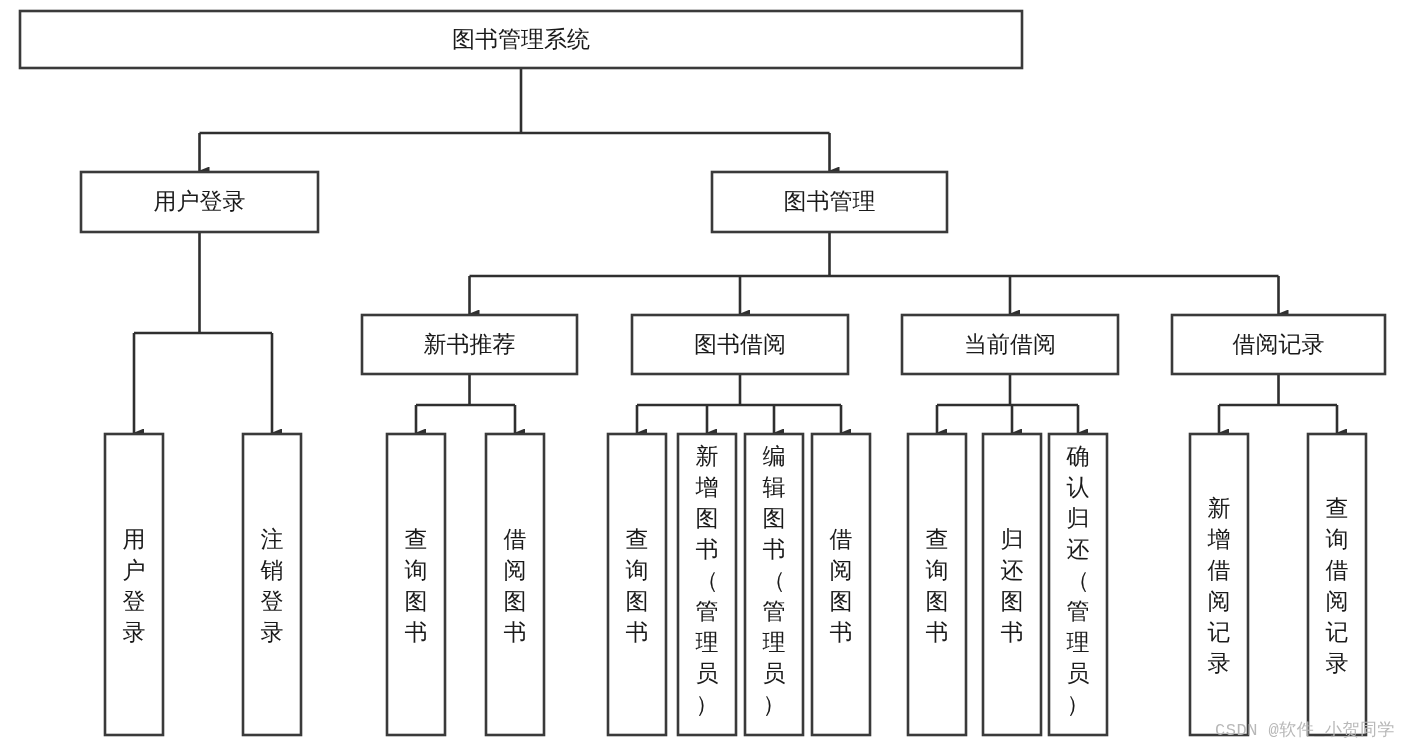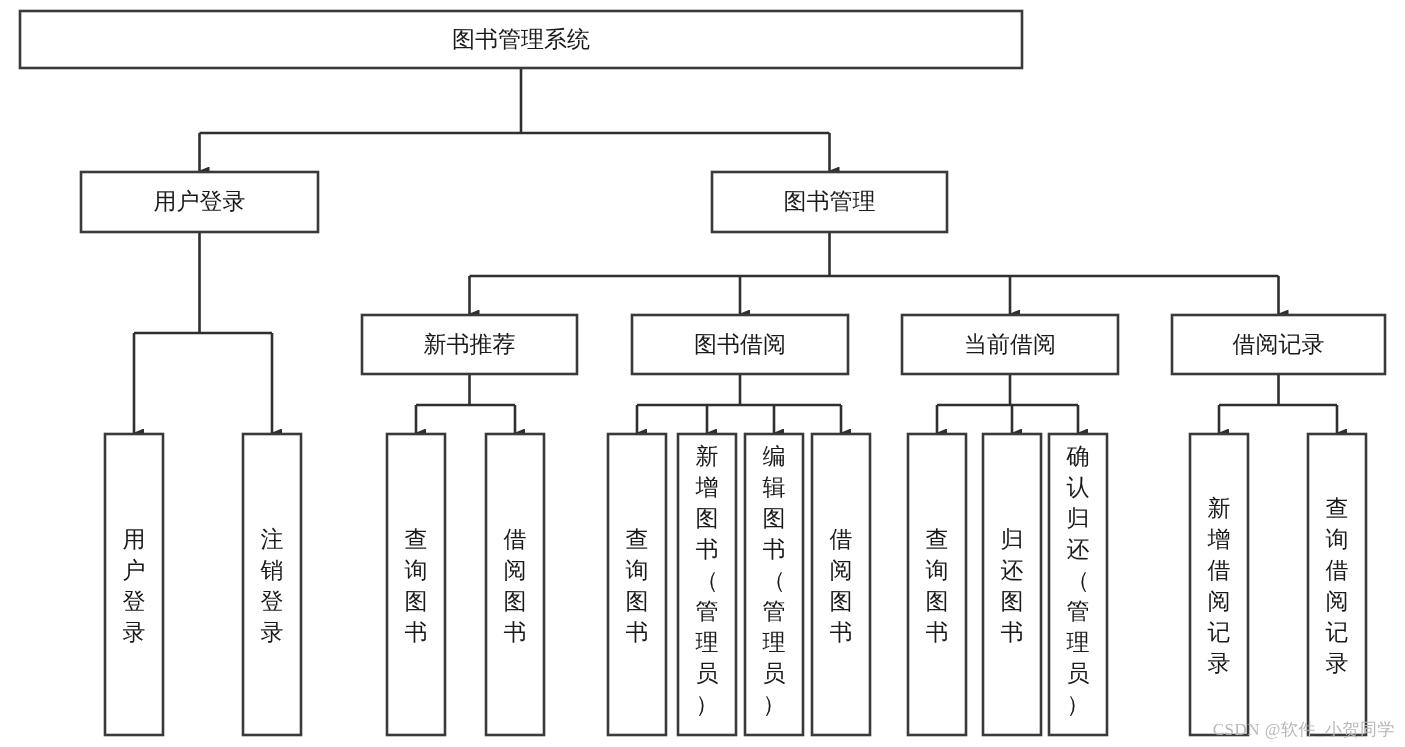--- a/index.html
+++ b/index.html
@@ -41,21 +41,21 @@
   }
   .edge {
     stroke: #2f2f2f;
     stroke-width: 2.6;
     fill: none;
   }
   .watermark {
     position: absolute;
     right: 10px;
     bottom: 6px;
-    font-family: Liberation Serif, serif;
+    font-family: Liberation Mono, monospace;
     font-size: 17px;
     color: #b8b8b8;
     letter-spacing: 0.5px;
     white-space: nowrap;
     pointer-events: none;
   }
 </style>
 </head>
 <body>
 

